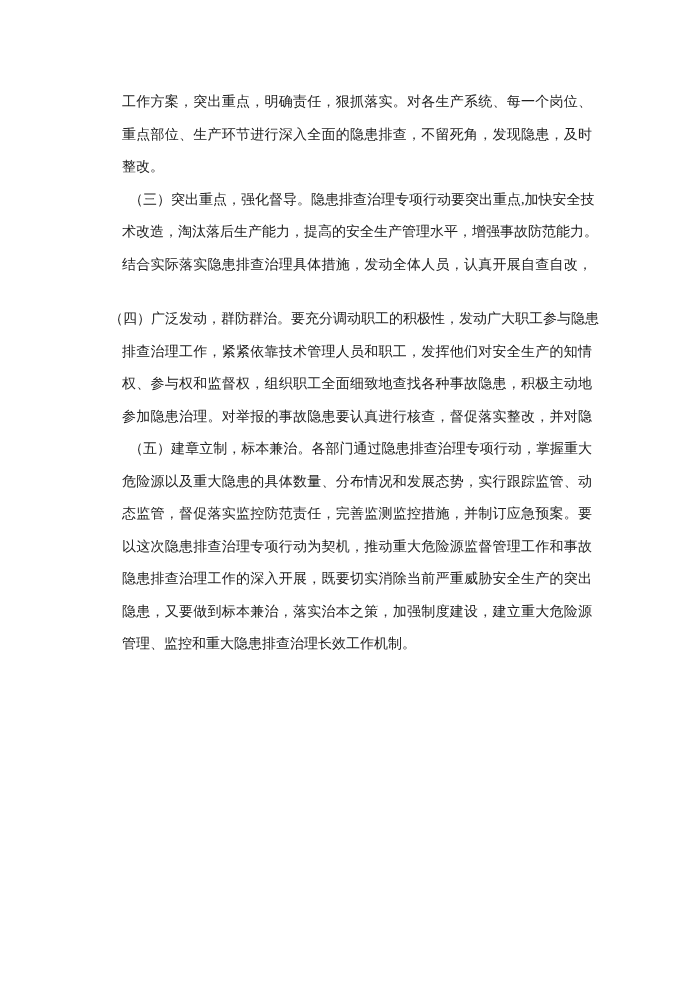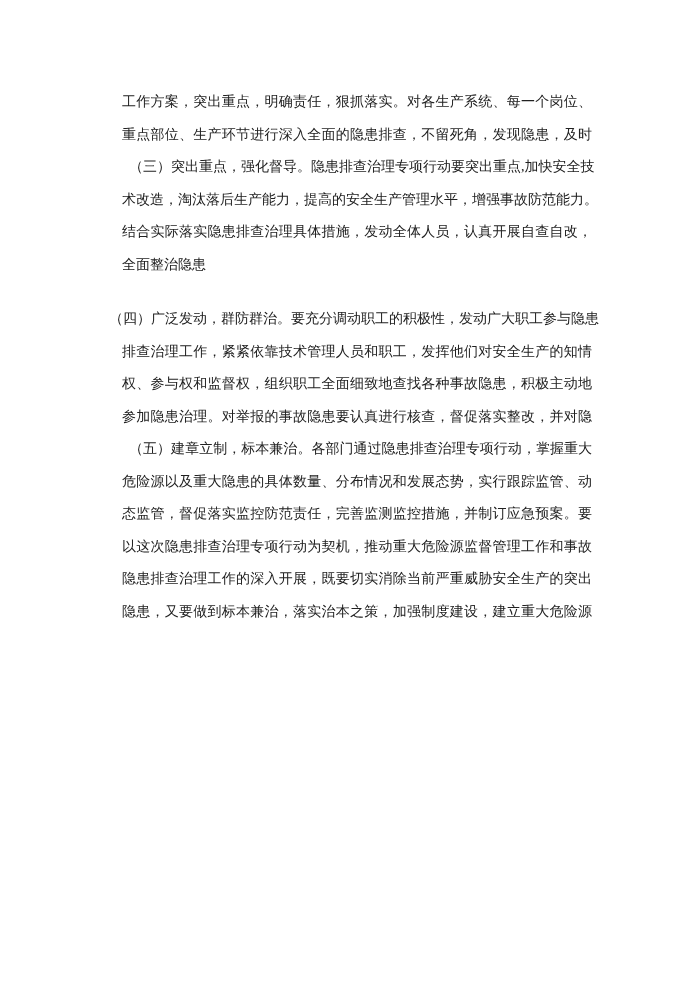--- a/index.html
+++ b/index.html
@@ -114,20 +114,21 @@
         <span>角</span>
         <span>，</span>
         <span>发</span>
         <span>现</span>
         <span>隐</span>
         <span>患</span>
         <span>，</span>
         <span>及</span>
         <span>时</span>
       </div>
+      <div class="line">整改。</div>
       <div class="line justify first">
         <span>（</span>
         <span>三</span>
         <span>）</span>
         <span>突</span>
         <span>出</span>
         <span>重</span>
         <span>点</span>
         <span>，</span>
         <span>强</span>
@@ -221,21 +222,20 @@
         <span>认</span>
         <span>真</span>
         <span>开</span>
         <span>展</span>
         <span>自</span>
         <span>查</span>
         <span>自</span>
         <span>改</span>
         <span>，</span>
       </div>
-      <div class="line">全面整治隐患</div>
       <div class="line justify hangout gap">
         <span>（</span>
         <span>四</span>
         <span>）</span>
         <span>广</span>
         <span>泛</span>
         <span>发</span>
         <span>动</span>
         <span>，</span>
         <span>群</span>
@@ -574,14 +574,15 @@
         <span>设</span>
         <span>，</span>
         <span>建</span>
         <span>立</span>
         <span>重</span>
         <span>大</span>
         <span>危</span>
         <span>险</span>
         <span>源</span>
       </div>
+      <div class="line">管理、监控和重大隐患排查治理长效工作机制。</div>
     </div>
 </div>
 
 </body></html>

